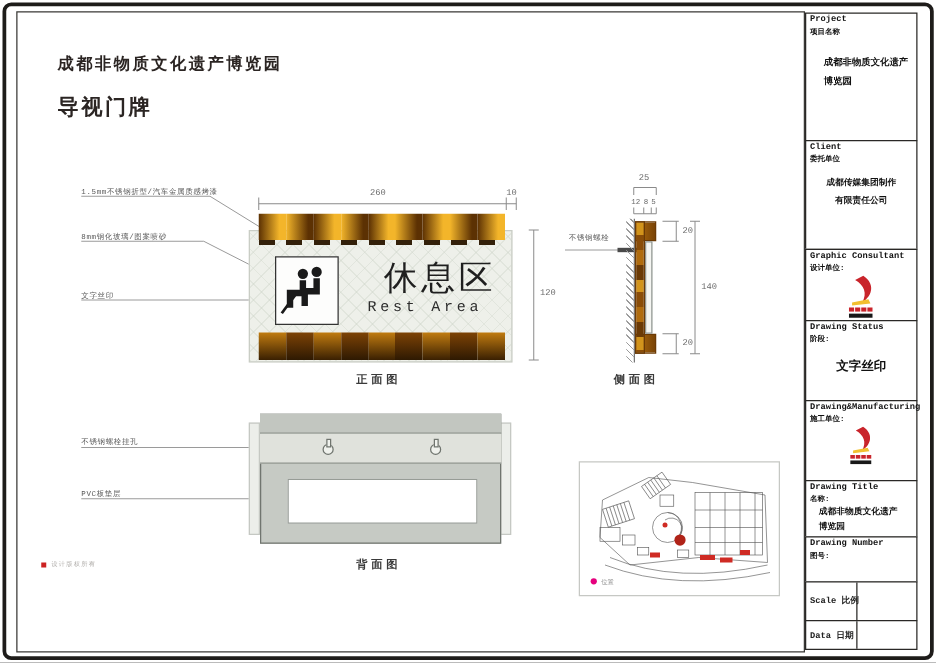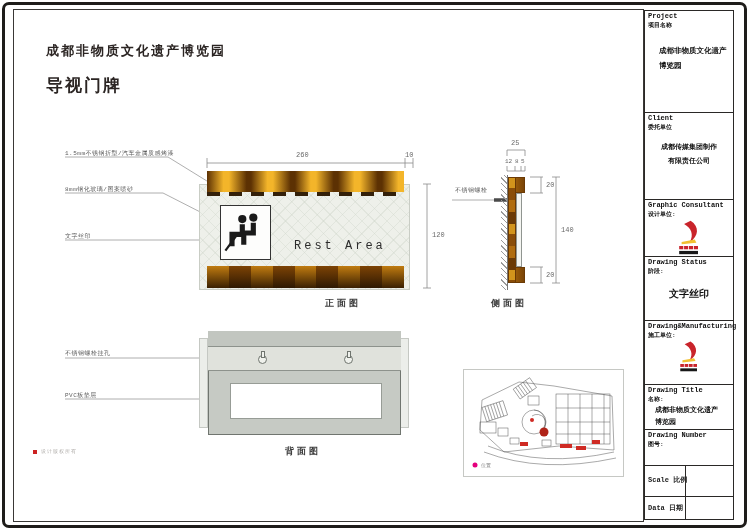--- a/index.html
+++ b/index.html
@@ -132,25 +132,26 @@
     <svg width="47" height="51" viewBox="0 0 64 64">
       <g fill="none" stroke="#1a1a1a">
         <path d="M6 58 L23 35" stroke-width="3"></path>
         <path d="M29 22 v14 h-14 v16" stroke-width="7"></path>
         <path d="M44 20 v14 h-13 v16" stroke-width="7"></path>
       </g>
       <circle cx="29" cy="15" r="5.6" fill="#1a1a1a"></circle>
       <circle cx="44" cy="13" r="5.6" fill="#1a1a1a"></circle>
     </svg>
   </div>
+  <div class="abs" id="sign-cn">休息区</div>
   <div class="abs" id="sign-en">Rest Area</div>
   <div class="abs dim" style="left:296px;top:151px;">260</div>
   <div class="abs dim" style="left:405px;top:151px;">10</div>
   <div class="abs dim" style="left:432px;top:231px;">120</div>
-  <div class="abs caption" style="left:278px;top:297px;width:50px;text-align:center;margin-left:40px;">正面图</div>
+  <div class="abs caption" style="left:278px;top:297px;width:50px;text-align:center;">正面图</div>
 
   <div class="abs" id="wall-hatch"></div>
   <div class="abs side-flange" style="top:177px;"></div>
   <div class="abs side-flange" style="top:267px;"></div>
   <div class="abs" id="side-web"></div>
   <div class="abs" id="side-glass"></div>
   <div class="abs dim" style="left:511px;top:139px;">25</div>
   <div class="abs dim-s" style="left:505px;top:158px;">12</div>
   <div class="abs dim-s" style="left:515px;top:158px;">8</div>
   <div class="abs dim-s" style="left:521px;top:158px;">5</div>

